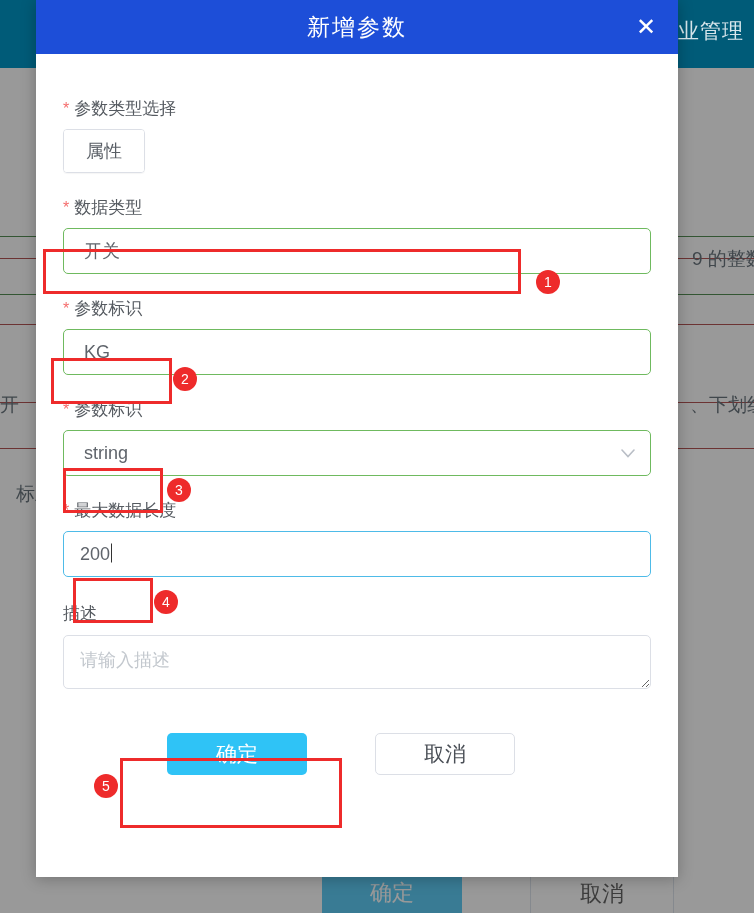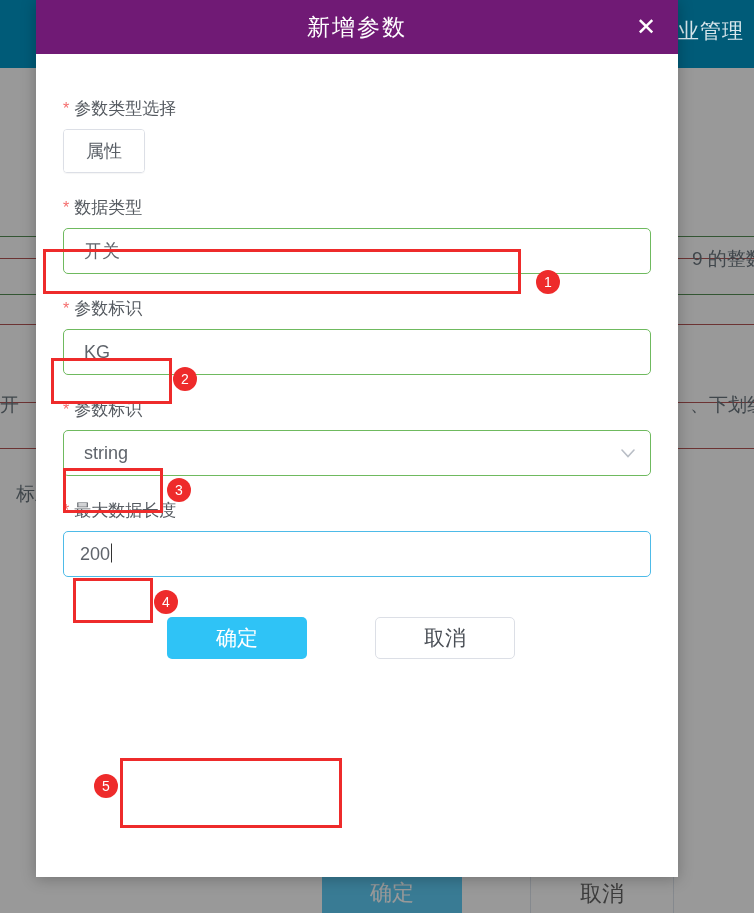--- a/index.html
+++ b/index.html
@@ -88,21 +88,21 @@
     top: 0;
     width: 642px;
     height: 877px;
     background: #ffffff;
     box-shadow: 0 2px 14px rgba(0,0,0,0.25);
     overflow: hidden;
   }
   .modal-header {
     position: relative;
     height: 54px;
-    background: #701a75;
+    background: #1d4ed8;
     display: flex;
     align-items: center;
     justify-content: center;
   }
   .modal-title {
     font-size: 23px;
     color: #ffffff;
     letter-spacing: 2px;
   }
   .modal-close {
@@ -359,20 +359,26 @@
       <div class="form-label">
         <span class="req-star">*</span>
         <span>最大数据长度</span>
       </div>
       <div style="position:relative;">
         <input class="field focused" type="text" style="color: transparent; caret-color: transparent;" value="200">
         <span class="value-inline"><span>200</span><span class="caret"></span></span>
       </div>
     </div>
 
+    <div class="form-item" style="margin-top:26px;">
+      <div class="form-label">
+        <span>描述</span>
+      </div>
+      <textarea class="textarea" placeholder="请输入描述" style=""></textarea>
+    </div>
 
     <div class="modal-footer">
       <div class="btn primary">确定</div>
       <div class="btn ghost">取消</div>
     </div>
 
   </div>
 </div>
 
 <div id="annotations">

